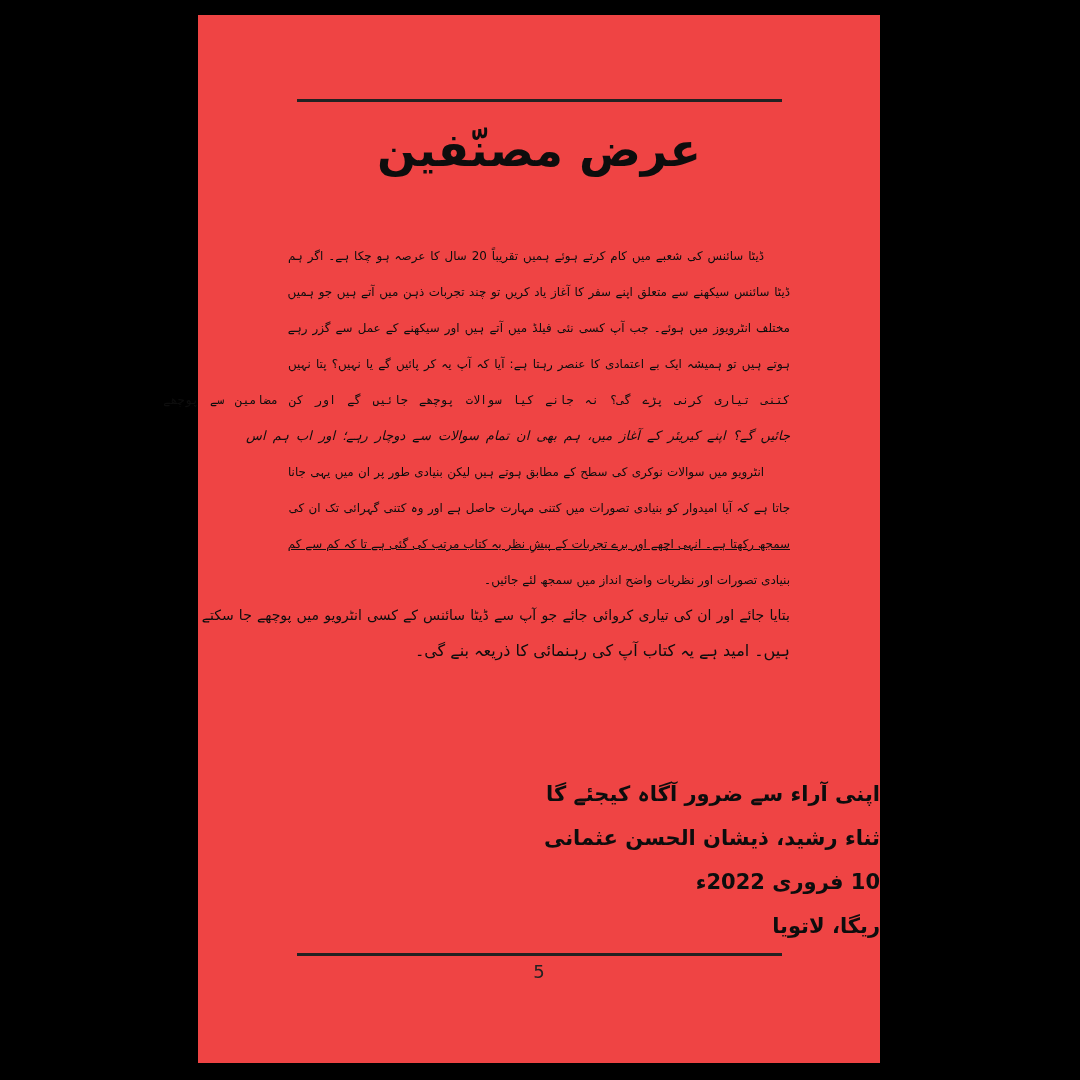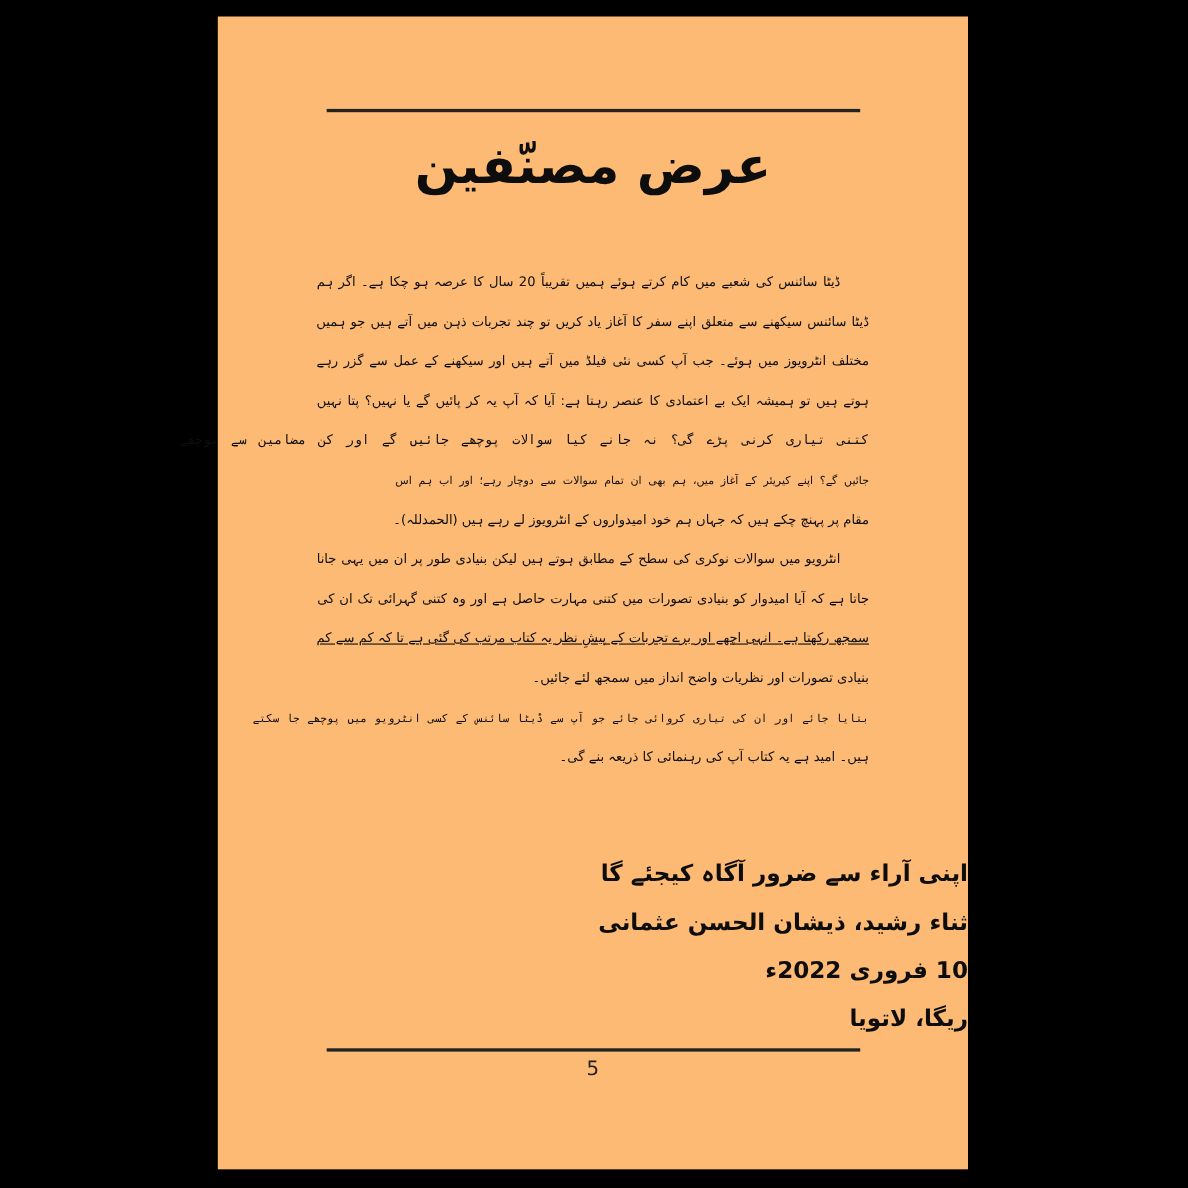--- a/index.html
+++ b/index.html
@@ -7,21 +7,21 @@
     width: 1080px; height: 1080px;
     background: #000000;
     font-family: "DejaVu Sans", sans-serif;
     overflow: hidden;
     position: relative;
   }
   .paper {
     position: absolute;
     left: 198px; top: 15px;
     width: 682px; height: 1048px;
-    background: #fdba74;
+    background: #ef4444;
     color: #111111;
   }
   .rule {
     position: absolute;
     left: 99px;
     width: 485px; height: 3px;
     background: #222222;
   }
   .rule-top { top: 84px; }
   .rule-bottom { top: 938px; }
@@ -87,30 +87,29 @@
   <div class="rule rule-top"></div>
 
   <h1 class="title">عرض مصنّفین</h1>
 
   <div class="textblock">
     <div class="fit-line indent"><span style="font-size: 11.9px; word-spacing: 1.16667px;">ڈیٹا سائنس کی شعبے میں کام کرتے ہوئے ہمیں تقریباً 20 سال کا عرصہ ہو چکا ہے۔ اگر ہم</span></div>
     <div class="fit-line"><span style="font-size: 11.9px; word-spacing: 0.842105px;">ڈیٹا سائنس سیکھنے سے متعلق اپنے سفر کا آغاز یاد کریں تو چند تجربات ذہن میں آتے ہیں جو ہمیں</span></div>
     <div class="fit-line"><span style="font-size: 11.9px; word-spacing: 1.33333px; text-align: right;">مختلف انٹرویوز میں ہوئے۔ جب آپ کسی نئی فیلڈ میں آتے ہیں اور سیکھنے کے عمل سے گزر رہے</span></div>
     <div class="fit-line"><span style="font-size: 11.9px; word-spacing: 1.38095px; text-align: right;">ہوتے ہیں تو ہمیشہ ایک بے اعتمادی کا عنصر رہتا ہے: آیا کہ آپ یہ کر پائیں گے یا نہیں؟ پتا نہیں</span></div>
     <div class="fit-line"><span style="font-size: 11.9px; word-spacing: 3.9375px; font-family: Liberation Mono, monospace;">کتنی تیاری کرنی پڑے گی؟ نہ جانے کیا سوالات پوچھے جائیں گے اور کن مضامین سے پوچھے</span></div>
-    <div class="fit-line"><span style="font-size: 10px; word-spacing: 2.94444px;">جائیں گے؟ اپنے کیریئر کے آغاز میں، ہم بھی ان تمام سوالات سے دوچار رہے؛ اور اب ہم اس</span></div>
-    <div class="fit-line"><span style="font-size: 11.9px;">مقام پر پہنچ چکے ہیں کہ جہاں ہم خود امیدواروں کے انٹرویوز لے رہے ہیں (الحمدللہ)۔</span></div>
+    <div class="fit-line"><span style="font-size: 13px; word-spacing: 2.94444px; font-style: italic;">جائیں گے؟ اپنے کیریئر کے آغاز میں، ہم بھی ان تمام سوالات سے دوچار رہے؛ اور اب ہم اس</span></div>
 
     <div class="fit-line indent"><span style="font-size: 11.9px; word-spacing: 0.529412px;">انٹرویو میں سوالات نوکری کی سطح کے مطابق ہوتے ہیں لیکن بنیادی طور پر ان میں یہی جانا</span></div>
     <div class="fit-line"><span style="font-size: 11.9px; word-spacing: 0.684211px;">جاتا ہے کہ آیا امیدوار کو بنیادی تصورات میں کتنی مہارت حاصل ہے اور وہ کتنی گہرائی تک ان کی</span></div>
     <div class="fit-line"><span style="font-size: 11.9px; word-spacing: 0.142857px; text-decoration: underline;">سمجھ رکھتا ہے۔ انہی اچھے اور برے تجربات کے پیشِ نظر یہ کتاب مرتب کی گئی ہے تا کہ کم سے کم</span></div>
     <div class="fit-line"><span style="font-size: 12px;">بنیادی تصورات اور نظریات واضح انداز میں سمجھ لئے جائیں۔</span></div>
 
-    <div class="fit-line"><span style="font-size: 10px; word-spacing: 0.736842px; font-family: Liberation Mono, monospace;">بتایا جائے اور ان کی تیاری کروائی جائے جو آپ سے ڈیٹا سائنس کے کسی انٹرویو میں پوچھے جا سکتے</span></div>
-    <div class="fit-line"><span style="font-size: 12px;">ہیں۔ امید ہے یہ کتاب آپ کی رہنمائی کا ذریعہ بنے گی۔</span></div>
+    <div class="fit-line"><span style="font-size: 14px; word-spacing: 0.736842px;">بتایا جائے اور ان کی تیاری کروائی جائے جو آپ سے ڈیٹا سائنس کے کسی انٹرویو میں پوچھے جا سکتے</span></div>
+    <div class="fit-line"><span style="font-size: 16px;">ہیں۔ امید ہے یہ کتاب آپ کی رہنمائی کا ذریعہ بنے گی۔</span></div>
   </div>
 
   <div class="signature">
     <div class="sig-line">اپنی آراء سے ضرور آگاہ کیجئے گا</div>
     <div class="sig-line">ثناء رشید، ذیشان الحسن عثمانی</div>
     <div class="sig-line">10 فروری 2022ء</div>
     <div class="sig-line">ریگا، لاتویا</div>
   </div>
 
   <div class="rule rule-bottom"></div>

